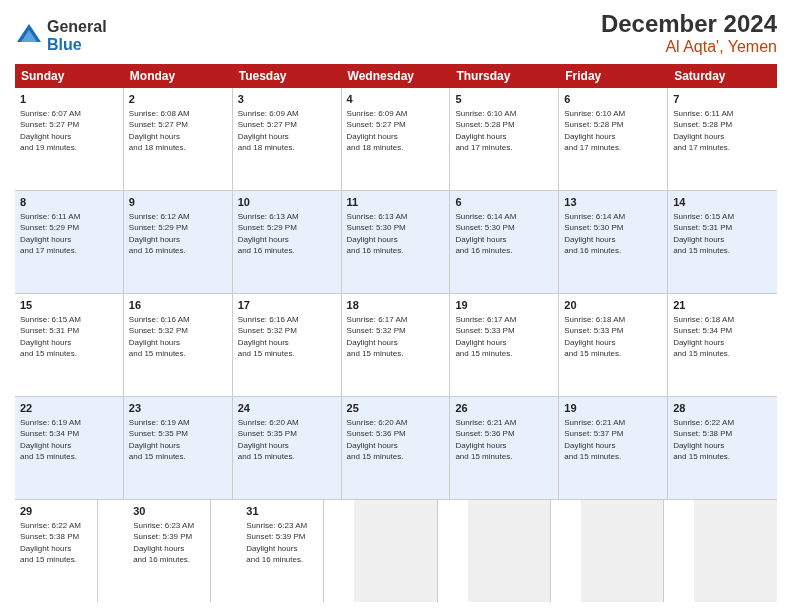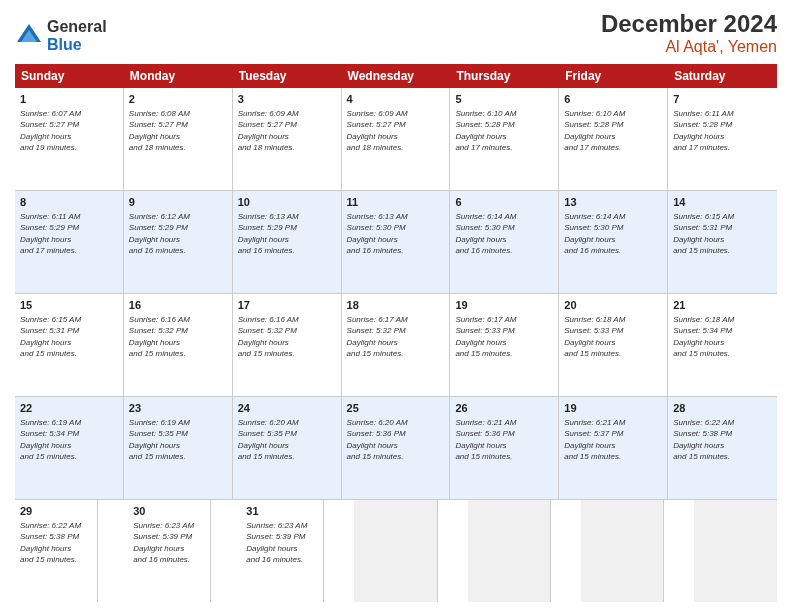--- a/index.html
+++ b/index.html
@@ -113,21 +113,20 @@
       font-size: 11px;
       font-weight: bold;
       color: #222;
       display: block;
       margin-bottom: 1px;
     }
     .day-info {
       color: #333;
       font-size: 8px;
       line-height: 1.4;
-      font-style: italic;
     }
   </style>
 </head>
 <body>
 
 <div class="page">
   <div class="header">
     <div class="logo">
       <svg class="logo-icon" viewBox="0 0 28 28">
         <polygon points="14,2 26,20 2,20" fill="#1a6eb5"></polygon>

